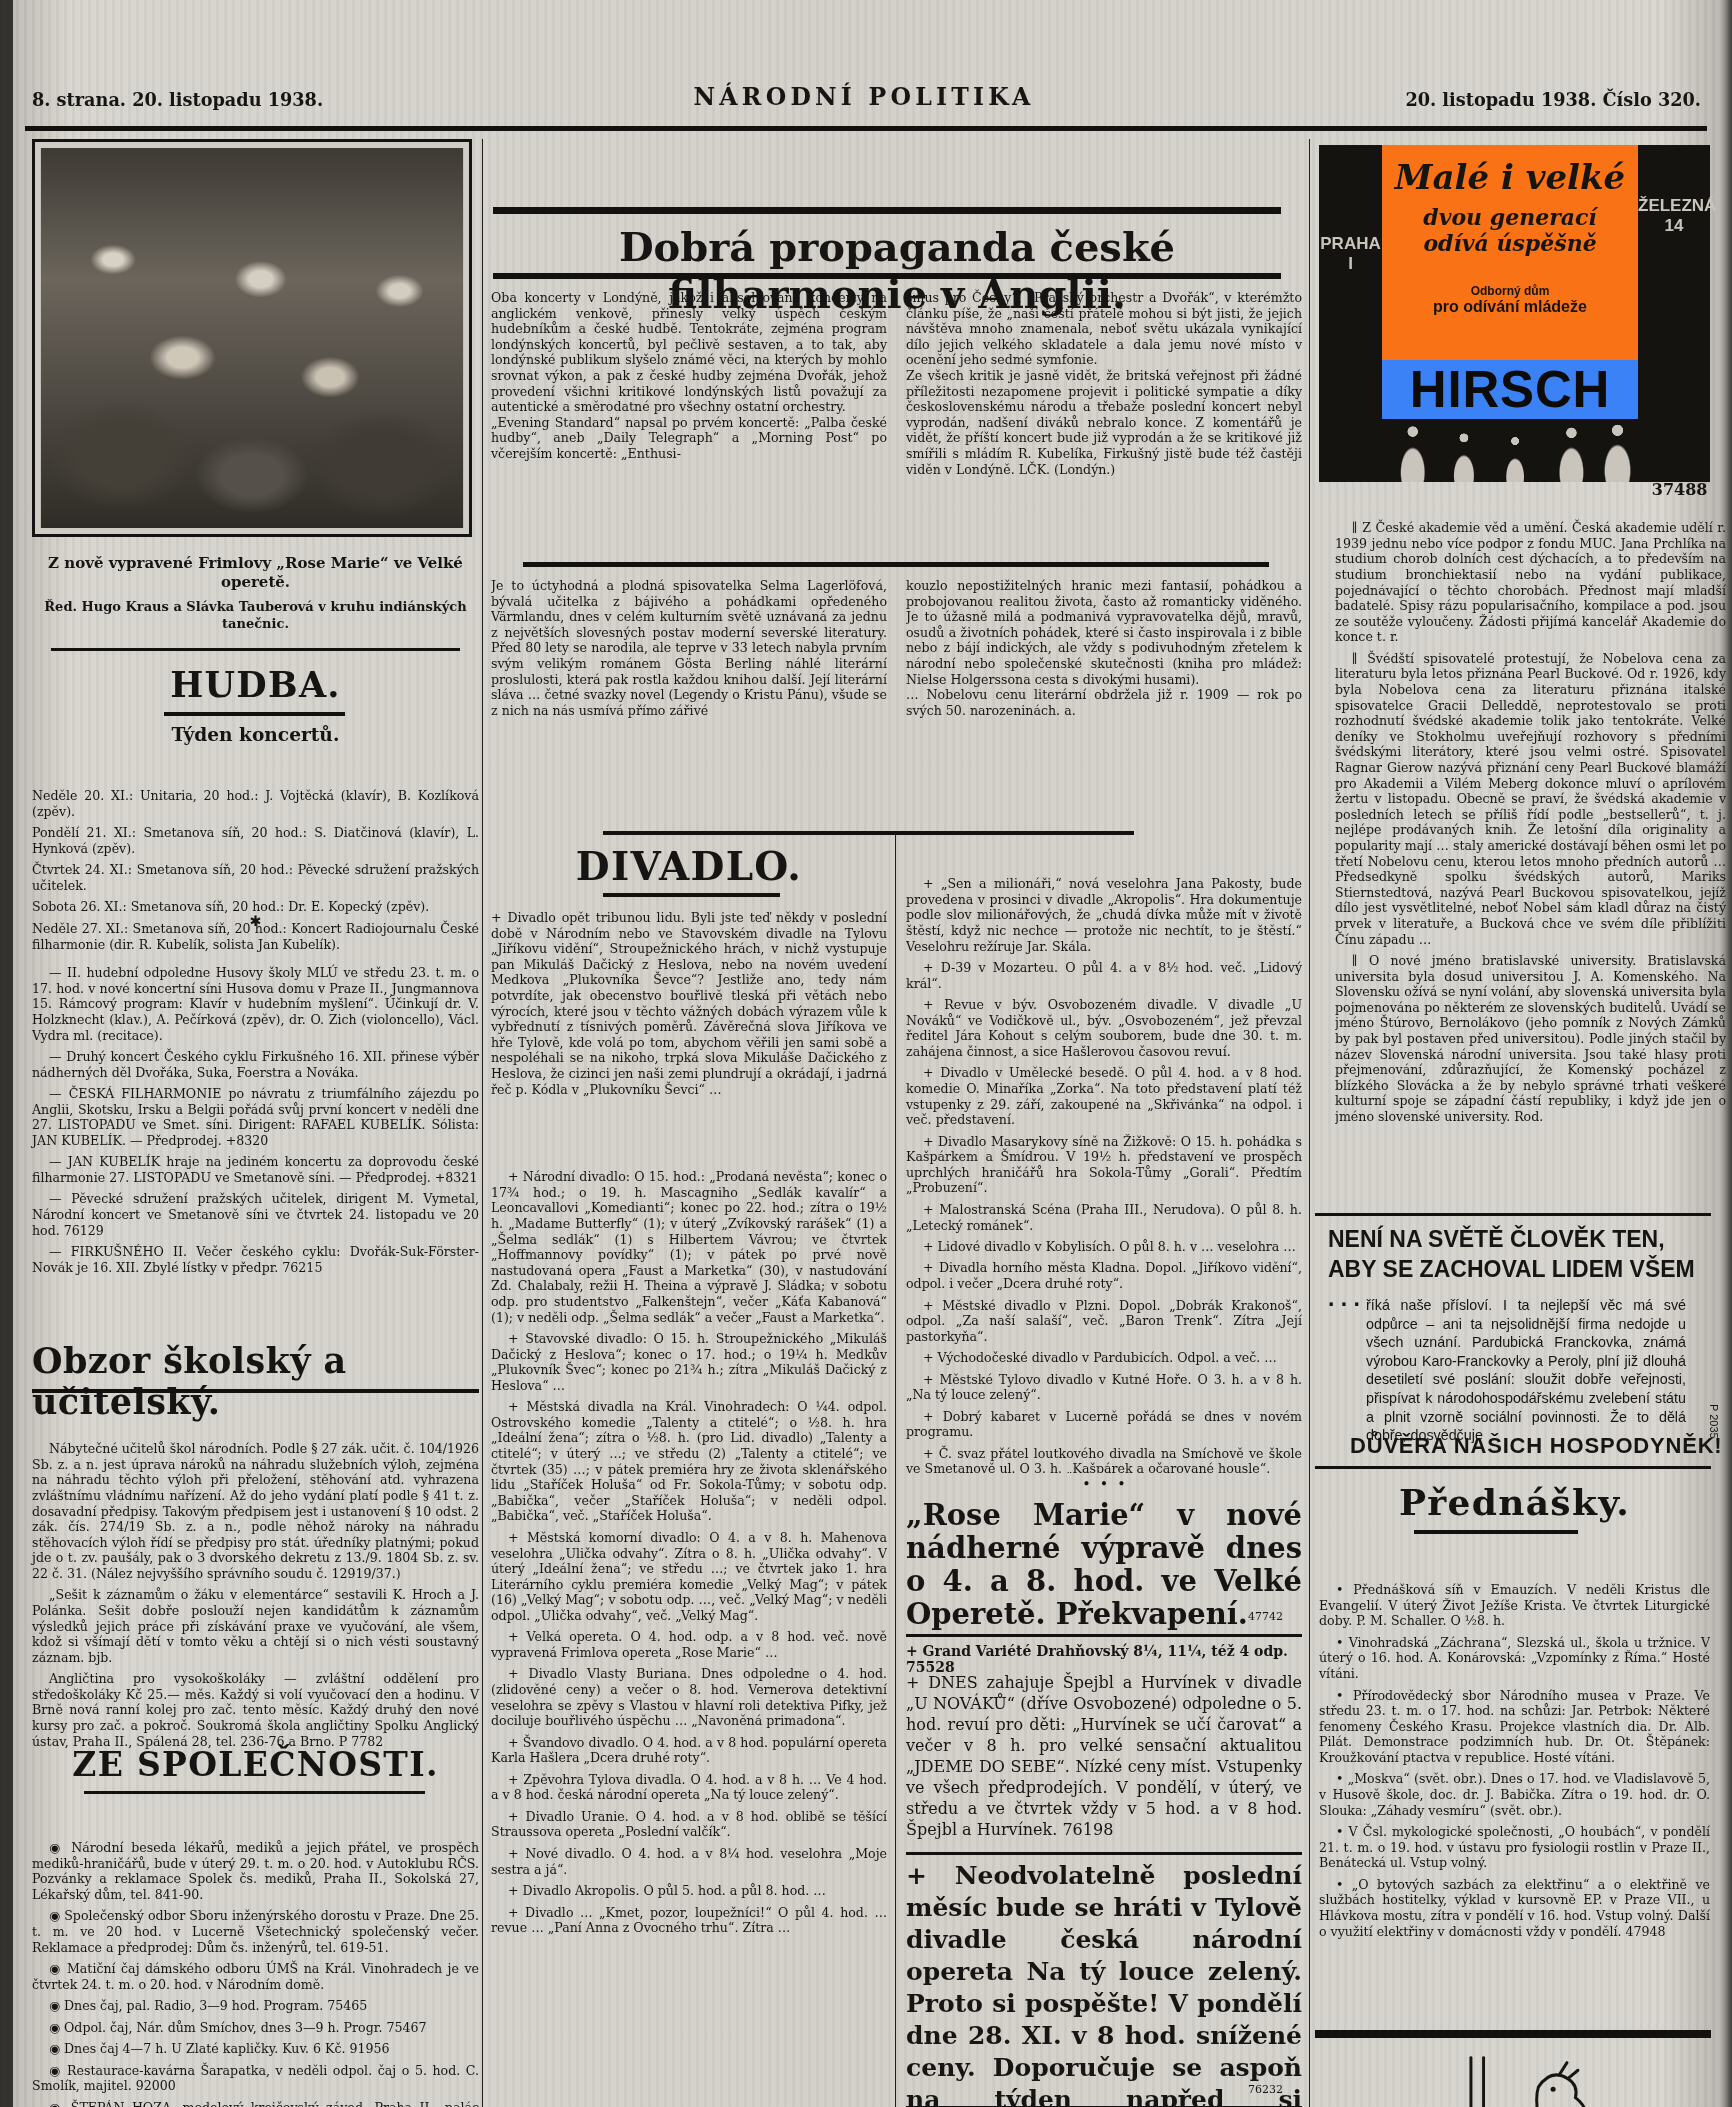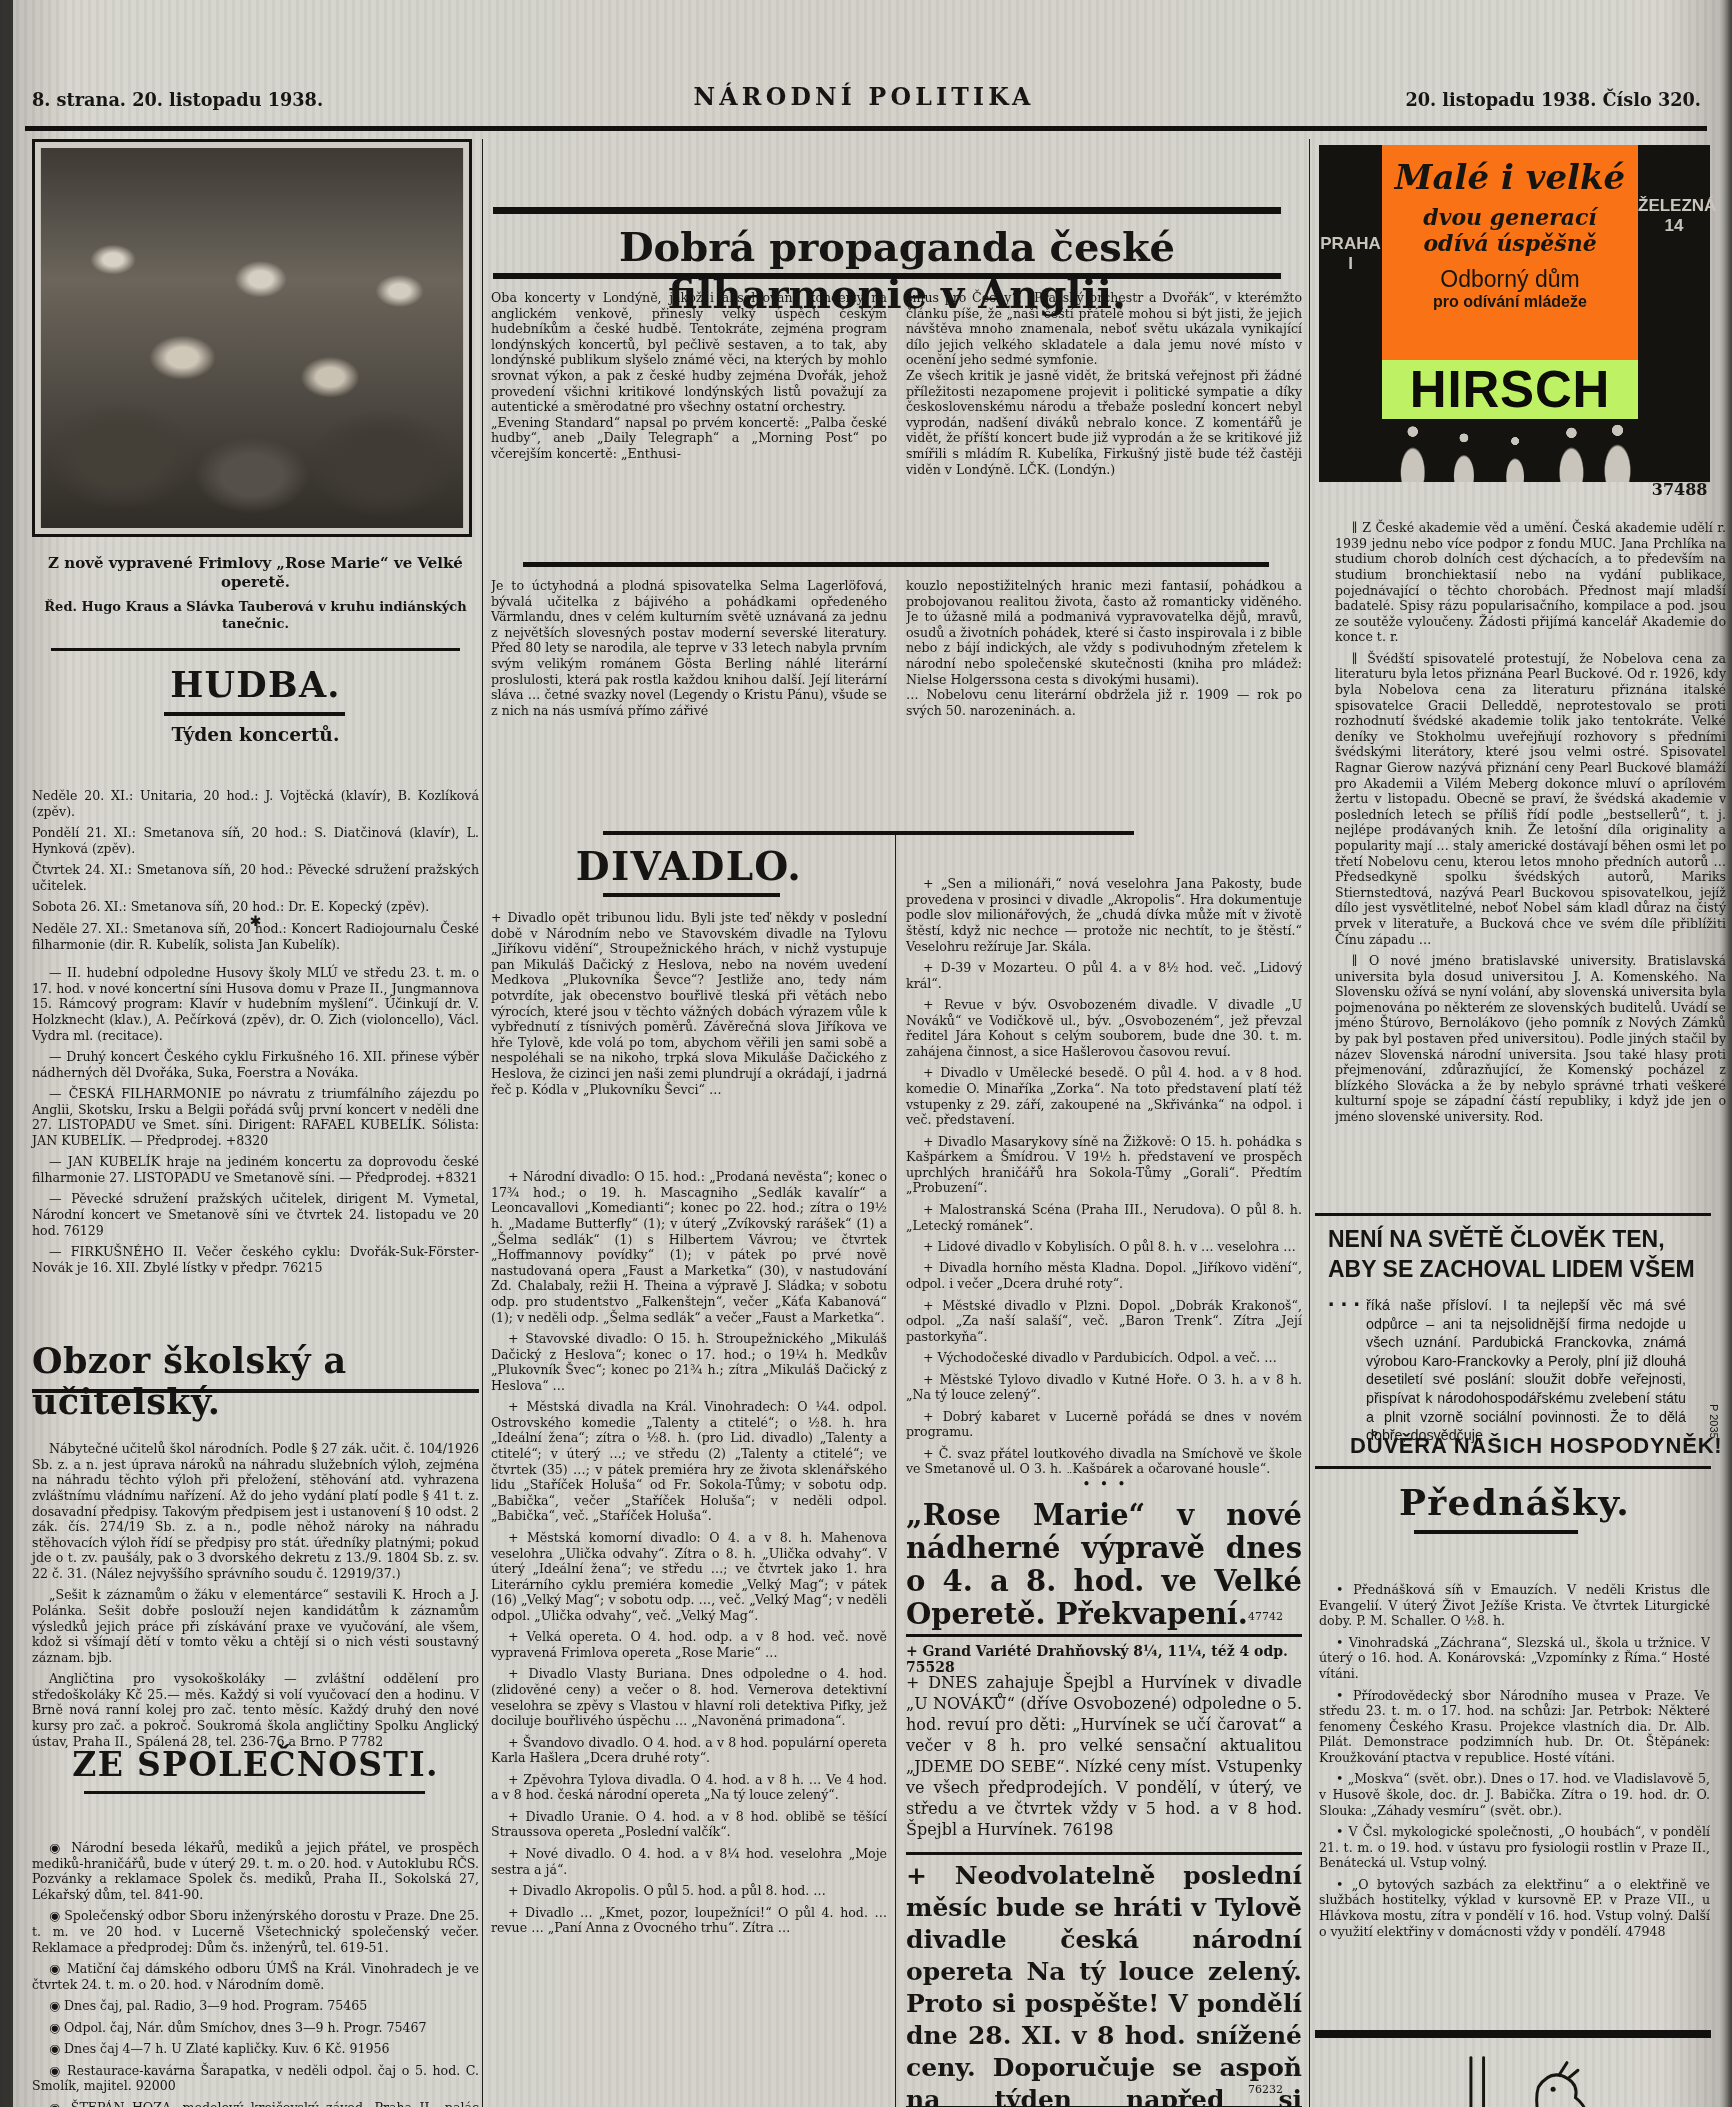--- a/index.html
+++ b/index.html
@@ -123,24 +123,24 @@
 
   <div class="blk adblack" style="left:1319px;top:145px;width:391px;height:337px;">
     <div style="position:absolute;left:0;top:0;width:63px;height:100%;background:#14130f;color:#c9c5bc;
                 font-family:'Liberation Sans',sans-serif;font-size:17px;font-weight:bold;text-align:center;padding-top:89px;box-sizing:border-box;">PRAHA I</div>
     <div style="position:absolute;right:0;top:0;width:72px;height:100%;background:#14130f;color:#c9c5bc;
                 font-family:'Liberation Sans',sans-serif;font-size:17px;font-weight:bold;text-align:center;padding-top:51px;box-sizing:border-box;">ŽELEZNÁ 14</div>
     <div style="position:absolute;left:63px;top:0;right:72px;bottom:110px;background:#f97316;color:#17150f;text-align:center;">
       <div style="font-size:34px;font-weight:bold;font-style:italic;margin-top:11.8px;">Malé i velké</div>
       <div style="font-size:22px;font-weight:bold;font-style:italic;margin-top:7.6px;">dvou generací</div>
       <div style="font-size:22px;font-weight:bold;font-style:italic;">odívá úspěšně</div>
-      <div class="sans" style="font-size:23px;font-weight:normal;margin-top:10px;">Odborný dům</div>
+      <div class="sans" style="font-size:12px;font-weight:bold;margin-top:28px;">Odborný dům</div>
       <div class="sans" style="font-size:16px;font-weight:bold;">pro odívání mládeže</div>
     </div>
-    <div class="sans" style="position:absolute;left:63px;right:72px;bottom:63px;text-align:center;font-size:51px;font-weight:900;letter-spacing:0.8px;color:#0d0c09;background:#bef264;">HIRSCH</div>
+    <div class="sans" style="position:absolute;left:63px;right:72px;bottom:63px;text-align:center;font-size:51px;font-weight:900;letter-spacing:0.8px;color:#0d0c09;background:#3b82f6;">HIRSCH</div>
     <div style="position:absolute;left:63px;right:72px;bottom:0;height:63px;background:#14130f;
          background-image:radial-gradient(11px 11px at 12% 20%, #c9c5bc 0 45%, transparent 50%),
            radial-gradient(25px 51px at 12% 85%, #c9c5bc 0 45%, transparent 50%),
            radial-gradient(9.3px 9.3px at 32% 30%, #c9c5bc 0 45%, transparent 50%),
            radial-gradient(21px 42px at 32% 90%, #c9c5bc 0 45%, transparent 50%),
            radial-gradient(8.4px 8.4px at 52% 35%, #c9c5bc 0 45%, transparent 50%),
            radial-gradient(18.6px 38px at 52% 92%, #c9c5bc 0 45%, transparent 50%),
            radial-gradient(11px 11px at 74% 22%, #c9c5bc 0 45%, transparent 50%),
            radial-gradient(25px 51px at 74% 85%, #c9c5bc 0 45%, transparent 50%),
            radial-gradient(11.8px 11.8px at 92% 18%, #c9c5bc 0 45%, transparent 50%),

